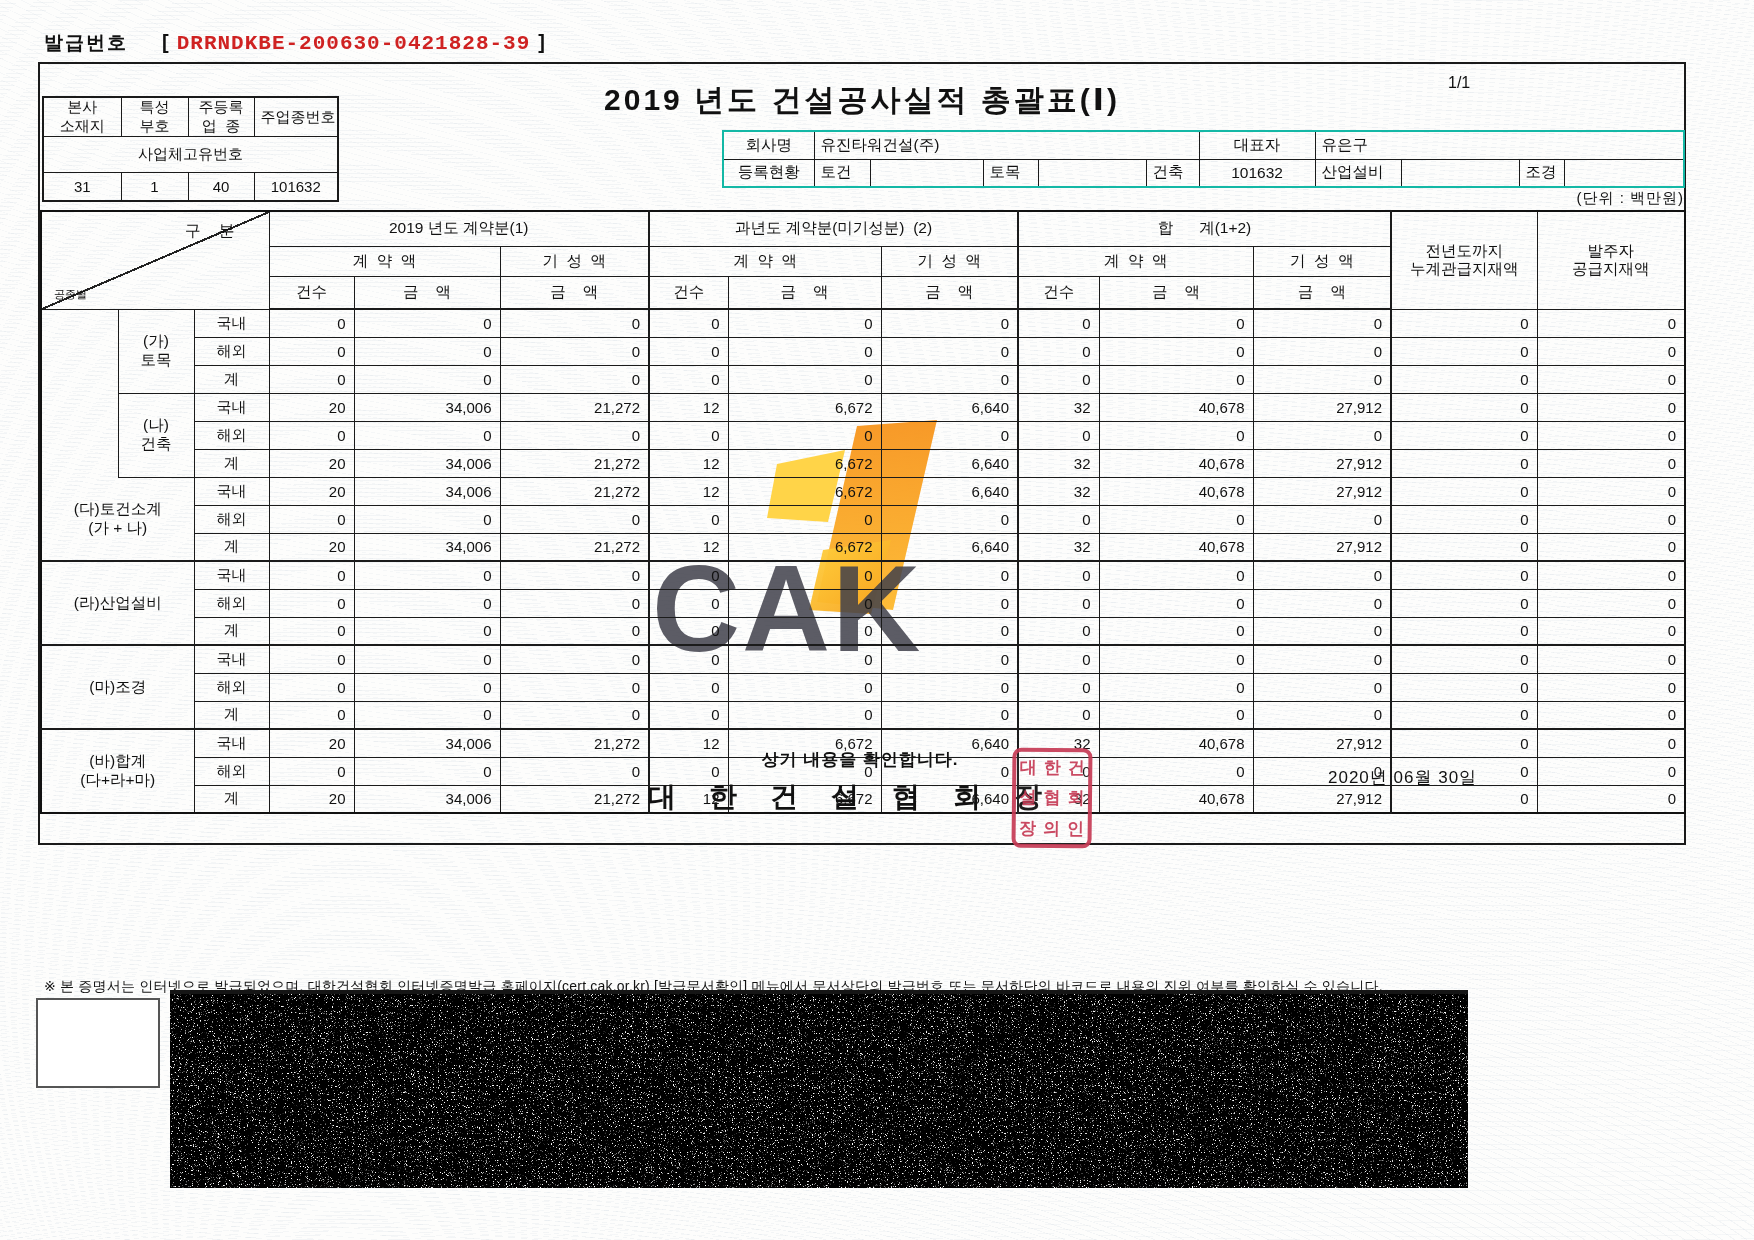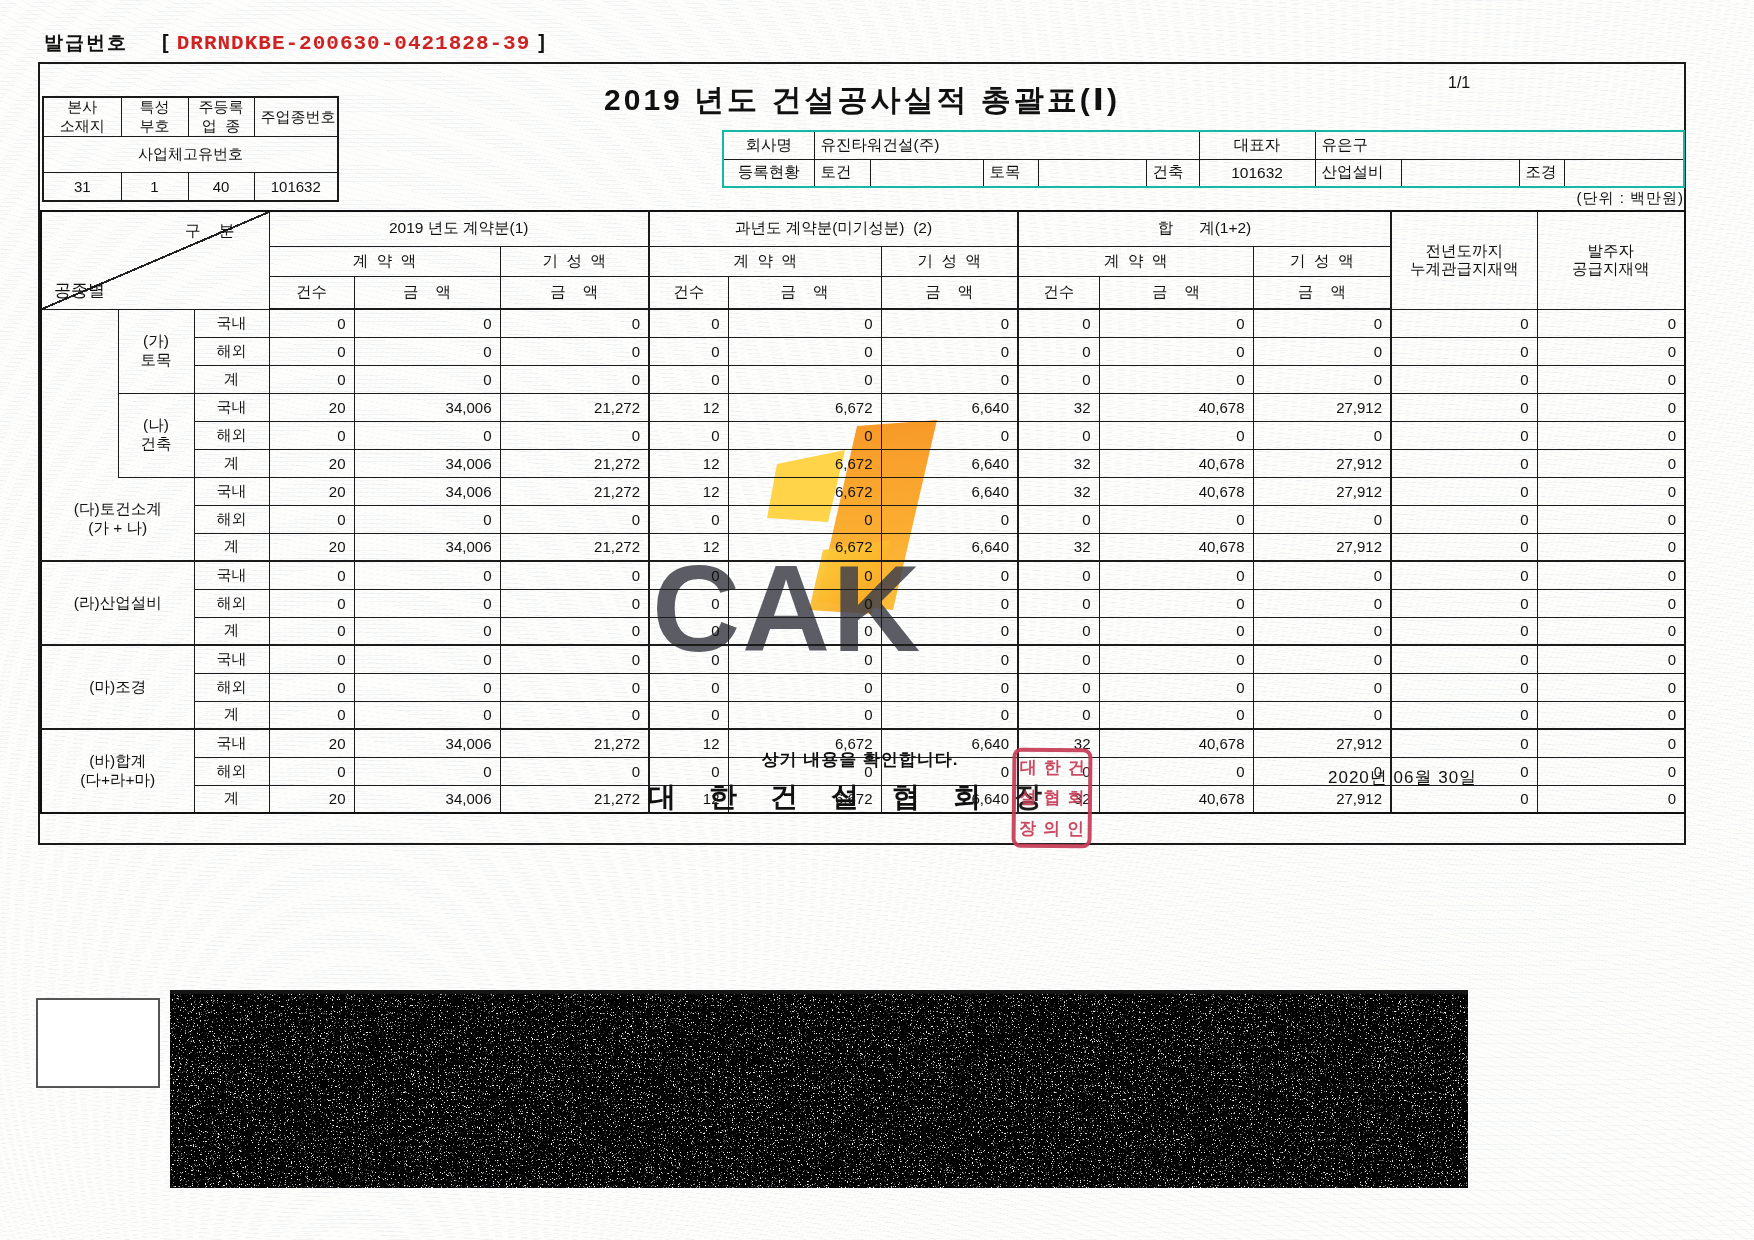--- a/index.html
+++ b/index.html
@@ -52,21 +52,21 @@
   #main-table thead tr:nth-child(1){height:35px;margin-top:43px;}
   #main-table thead tr:nth-child(2){height:30px;}
   #main-table thead tr:nth-child(3){height:33px;}
   #main-table thead tr:last-child th{border-bottom-width:2px;}
   #main-table tbody tr{height:28px;}
   #main-table th{font-size:15.5px;text-align:center;}
   .corner{position:relative;padding:0;}
   .corner .diag{position:absolute;inset:0;
      background:linear-gradient(to bottom right,transparent calc(50% - 1px),#222 calc(50% - 1px),#222 calc(50% + 1px),transparent calc(50% + 1px));}
   .corner .c-top{position:absolute;top:9px;right:34px;white-space:pre;font-size:16px;}
-  .corner .c-bot{position:absolute;bottom:7px;left:12px;font-size:17px;}
+  .corner .c-bot{position:absolute;bottom:7px;left:12px;font-size:11px;}
   #main-table td.num{text-align:right;padding-right:8px;}
   #main-table td.scope{text-align:center;font-family:Liberation Mono, monospace;}
   #main-table td.grp{text-align:center;white-space:pre-line;line-height:1.2;font-size:15.5px;}
   #main-table td.filler{border-bottom:none;}
   #main-table td.noTop{border-top:none;}
   #main-table tr.gsep td{border-top-width:2px;}
   #main-table td.gr{border-right-width:2px;}
   #main-table th.gr{border-right-width:2px;}
 
   
@@ -517,20 +517,21 @@
       <span>건</span>
       <span>설</span>
       <span>협</span>
       <span>회</span>
       <span>장</span>
       <span>의</span>
       <span>인</span>
     </div>
   <div class="abs" id="doc-date">2020년 06월 30일</div>
 
+  <div class="abs" id="footnote">※ 본 증명서는 인터넷으로 발급되었으며, 대한건설협회 인터넷증명발급 홈페이지(cert.cak.or.kr) [발급문서확인] 메뉴에서 문서상단의 발급번호 또는 문서하단의 바코드로 내용의 진위 여부를 확인하실 수 있습니다.</div>
   <div class="abs" id="stamp-box"></div>
   <svg class="abs" id="barcode" width="1298" height="198">
     <defs>
       <filter id="nz" x="0" y="0" width="100%" height="100%">
         <feTurbulence type="fractalNoise" baseFrequency="0.85" numOctaves="3" seed="7"></feTurbulence>
         <feColorMatrix type="matrix" values="0 0 0 0 0  0 0 0 0 0  0 0 0 0 0  4 4 4 0 -4.2"></feColorMatrix>
       </filter>
     </defs>
     <rect width="1298" height="198" fill="#ffffff"></rect>
     <rect width="1298" height="198" filter="url(#nz)"></rect>

